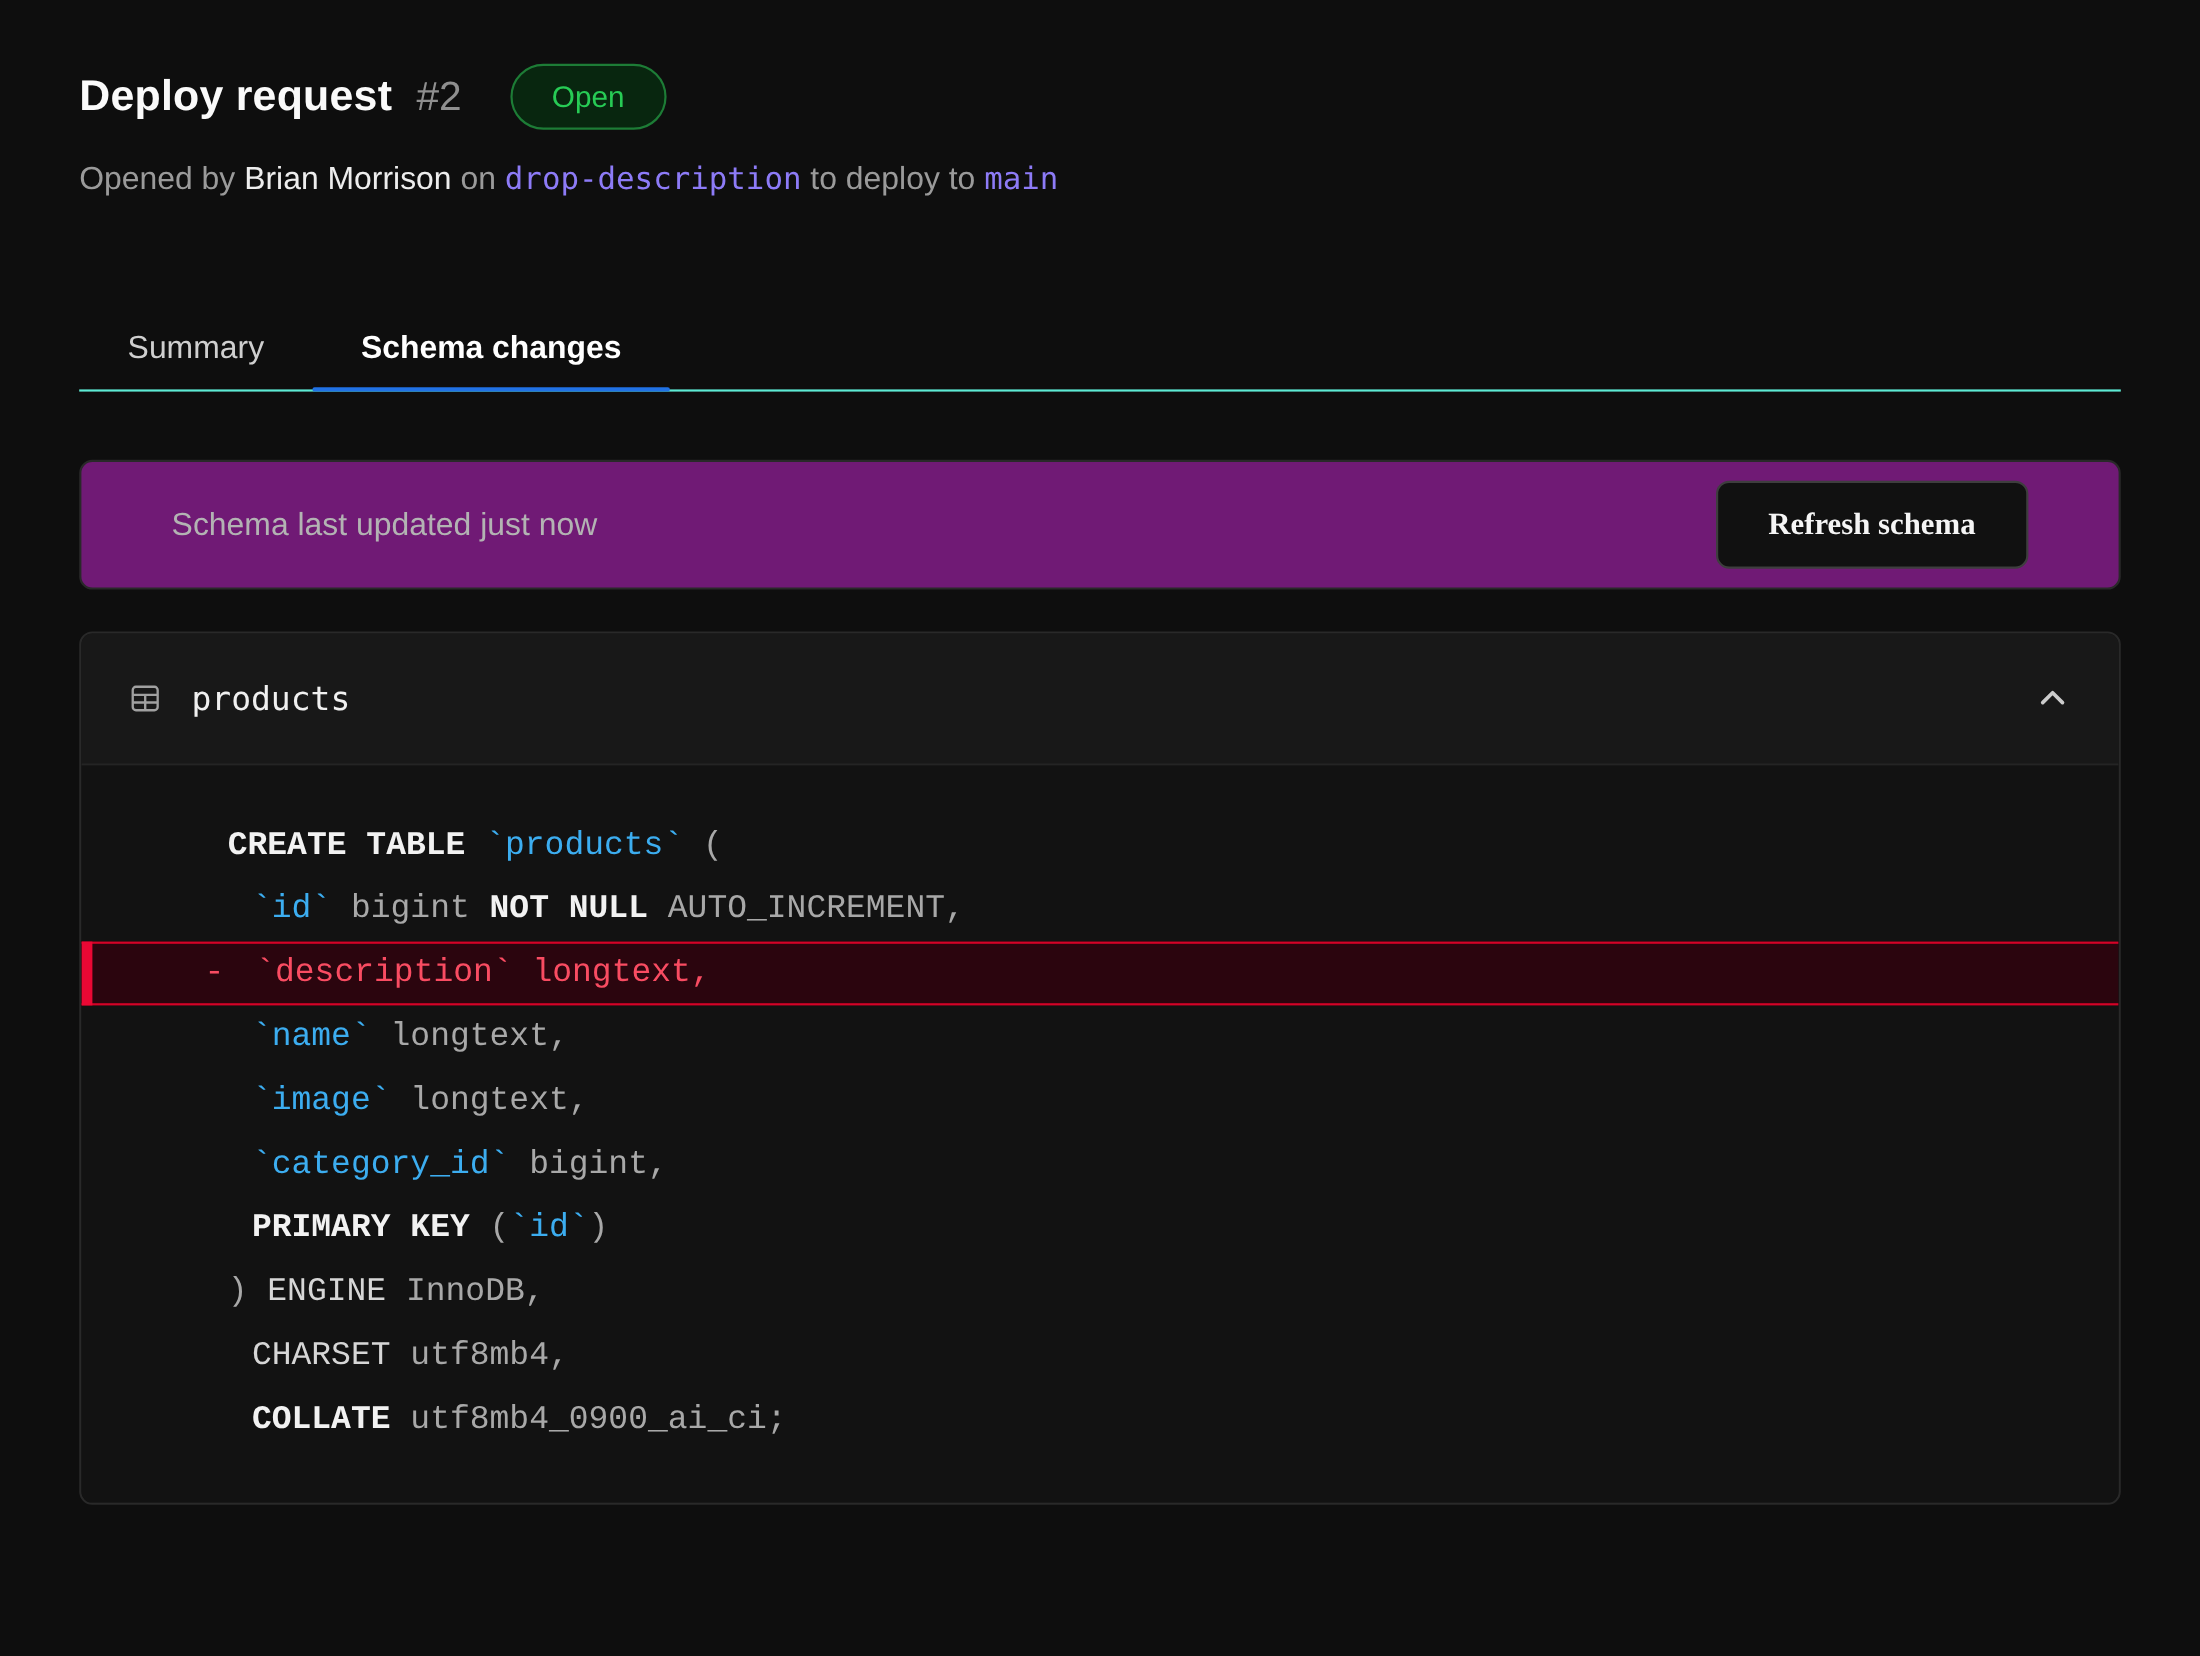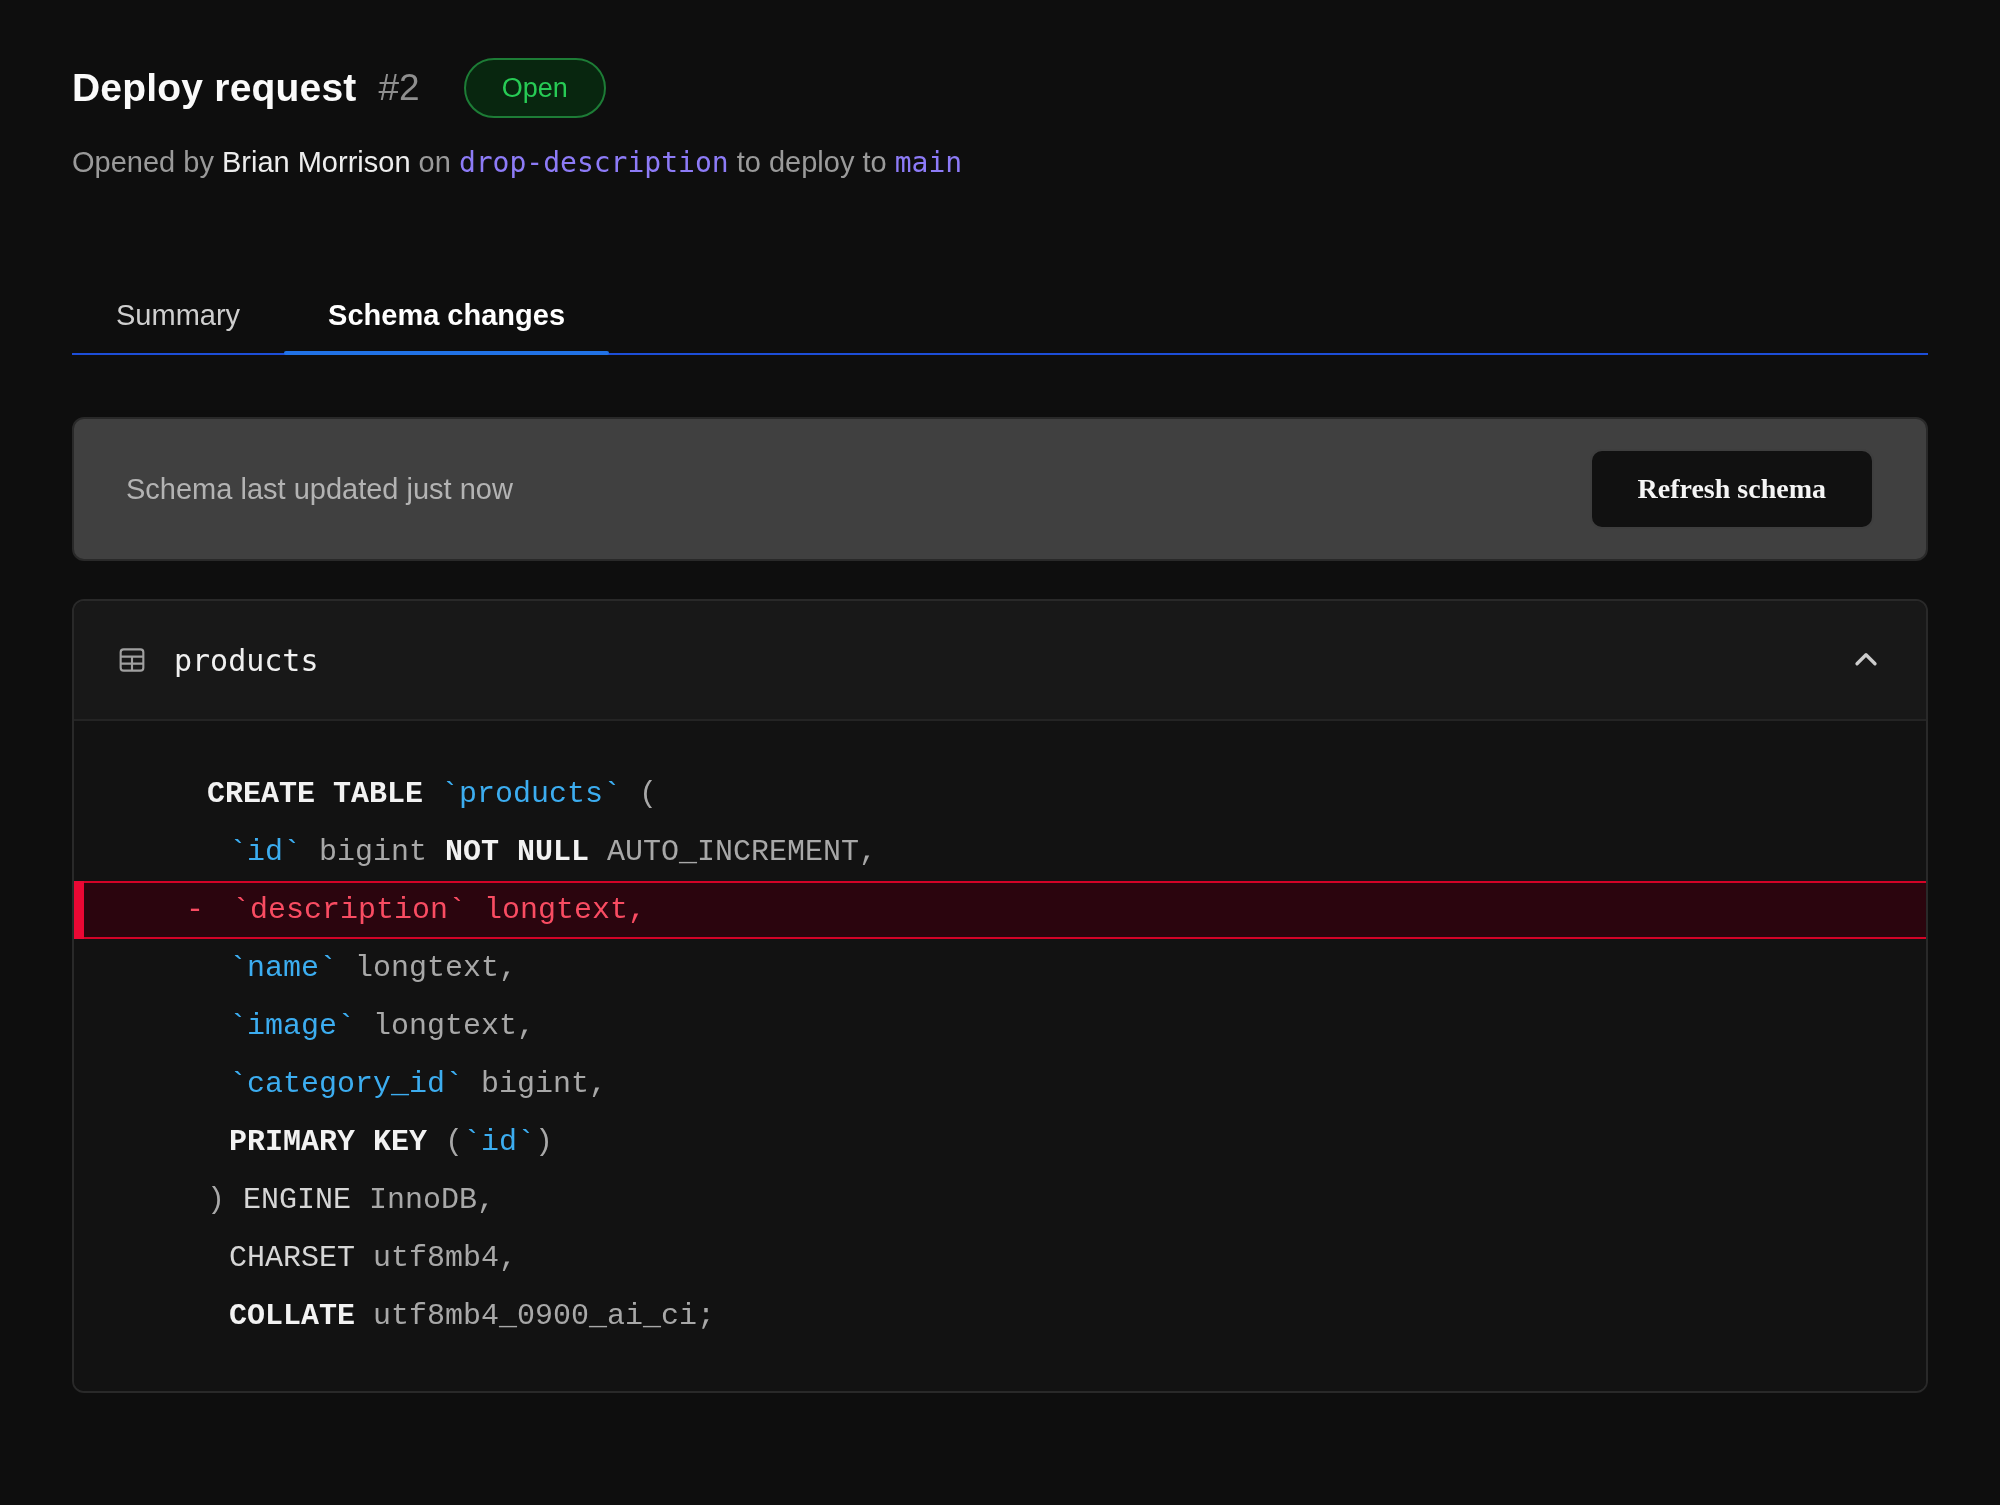--- a/index.html
+++ b/index.html
@@ -29,45 +29,45 @@
   .subtitle .author { color: #ededed; }
   .branch {
     font-family: "DejaVu Sans Mono", monospace;
     color: #8d7bf7; font-size: 28px; cursor: pointer;
   }
 
   
   .tabs {
     margin-top: 98px;
     display: flex;
-    border-bottom: 2px solid #1d4ed8;
+    border-bottom: 2px solid #5eead4;
     align-items: flex-end;
   }
   .tab {
     padding: 0 44px;
     height: 76px;
     display: flex; align-items: center;
     font-size: 29px; color: #cfcfcf;
     position: relative; cursor: pointer;
   }
   .tab.active { color: #ffffff; font-weight: 700; }
   .tab.active::after {
     content: ""; position: absolute; left: 0; right: 0; bottom: -2px;
     height: 4px; background: #2172e5; border-radius: 2px;
   }
 
   
   .schema-bar {
     margin-top: 62px;
-    height: 144px;
-    background: #404040;
+    height: 118px;
+    background: #701a75;
     border: 2px solid #292929;
     border-radius: 12px;
     display: flex; align-items: center; justify-content: space-between;
-    padding: 0 52px;
+    padding: 0 82px;
   }
   .schema-bar-text { font-size: 29px; color: #b3b3b3; }
   .refresh-btn {
     height: 80px; padding: 0 46px;
     background: #111111;
     border: 2px solid #3e3e3e;
     border-radius: 12px;
     color: #f5f5f5; font-size: 28px; font-weight: 700;
     font-family: Liberation Serif, serif;
     cursor: pointer;

